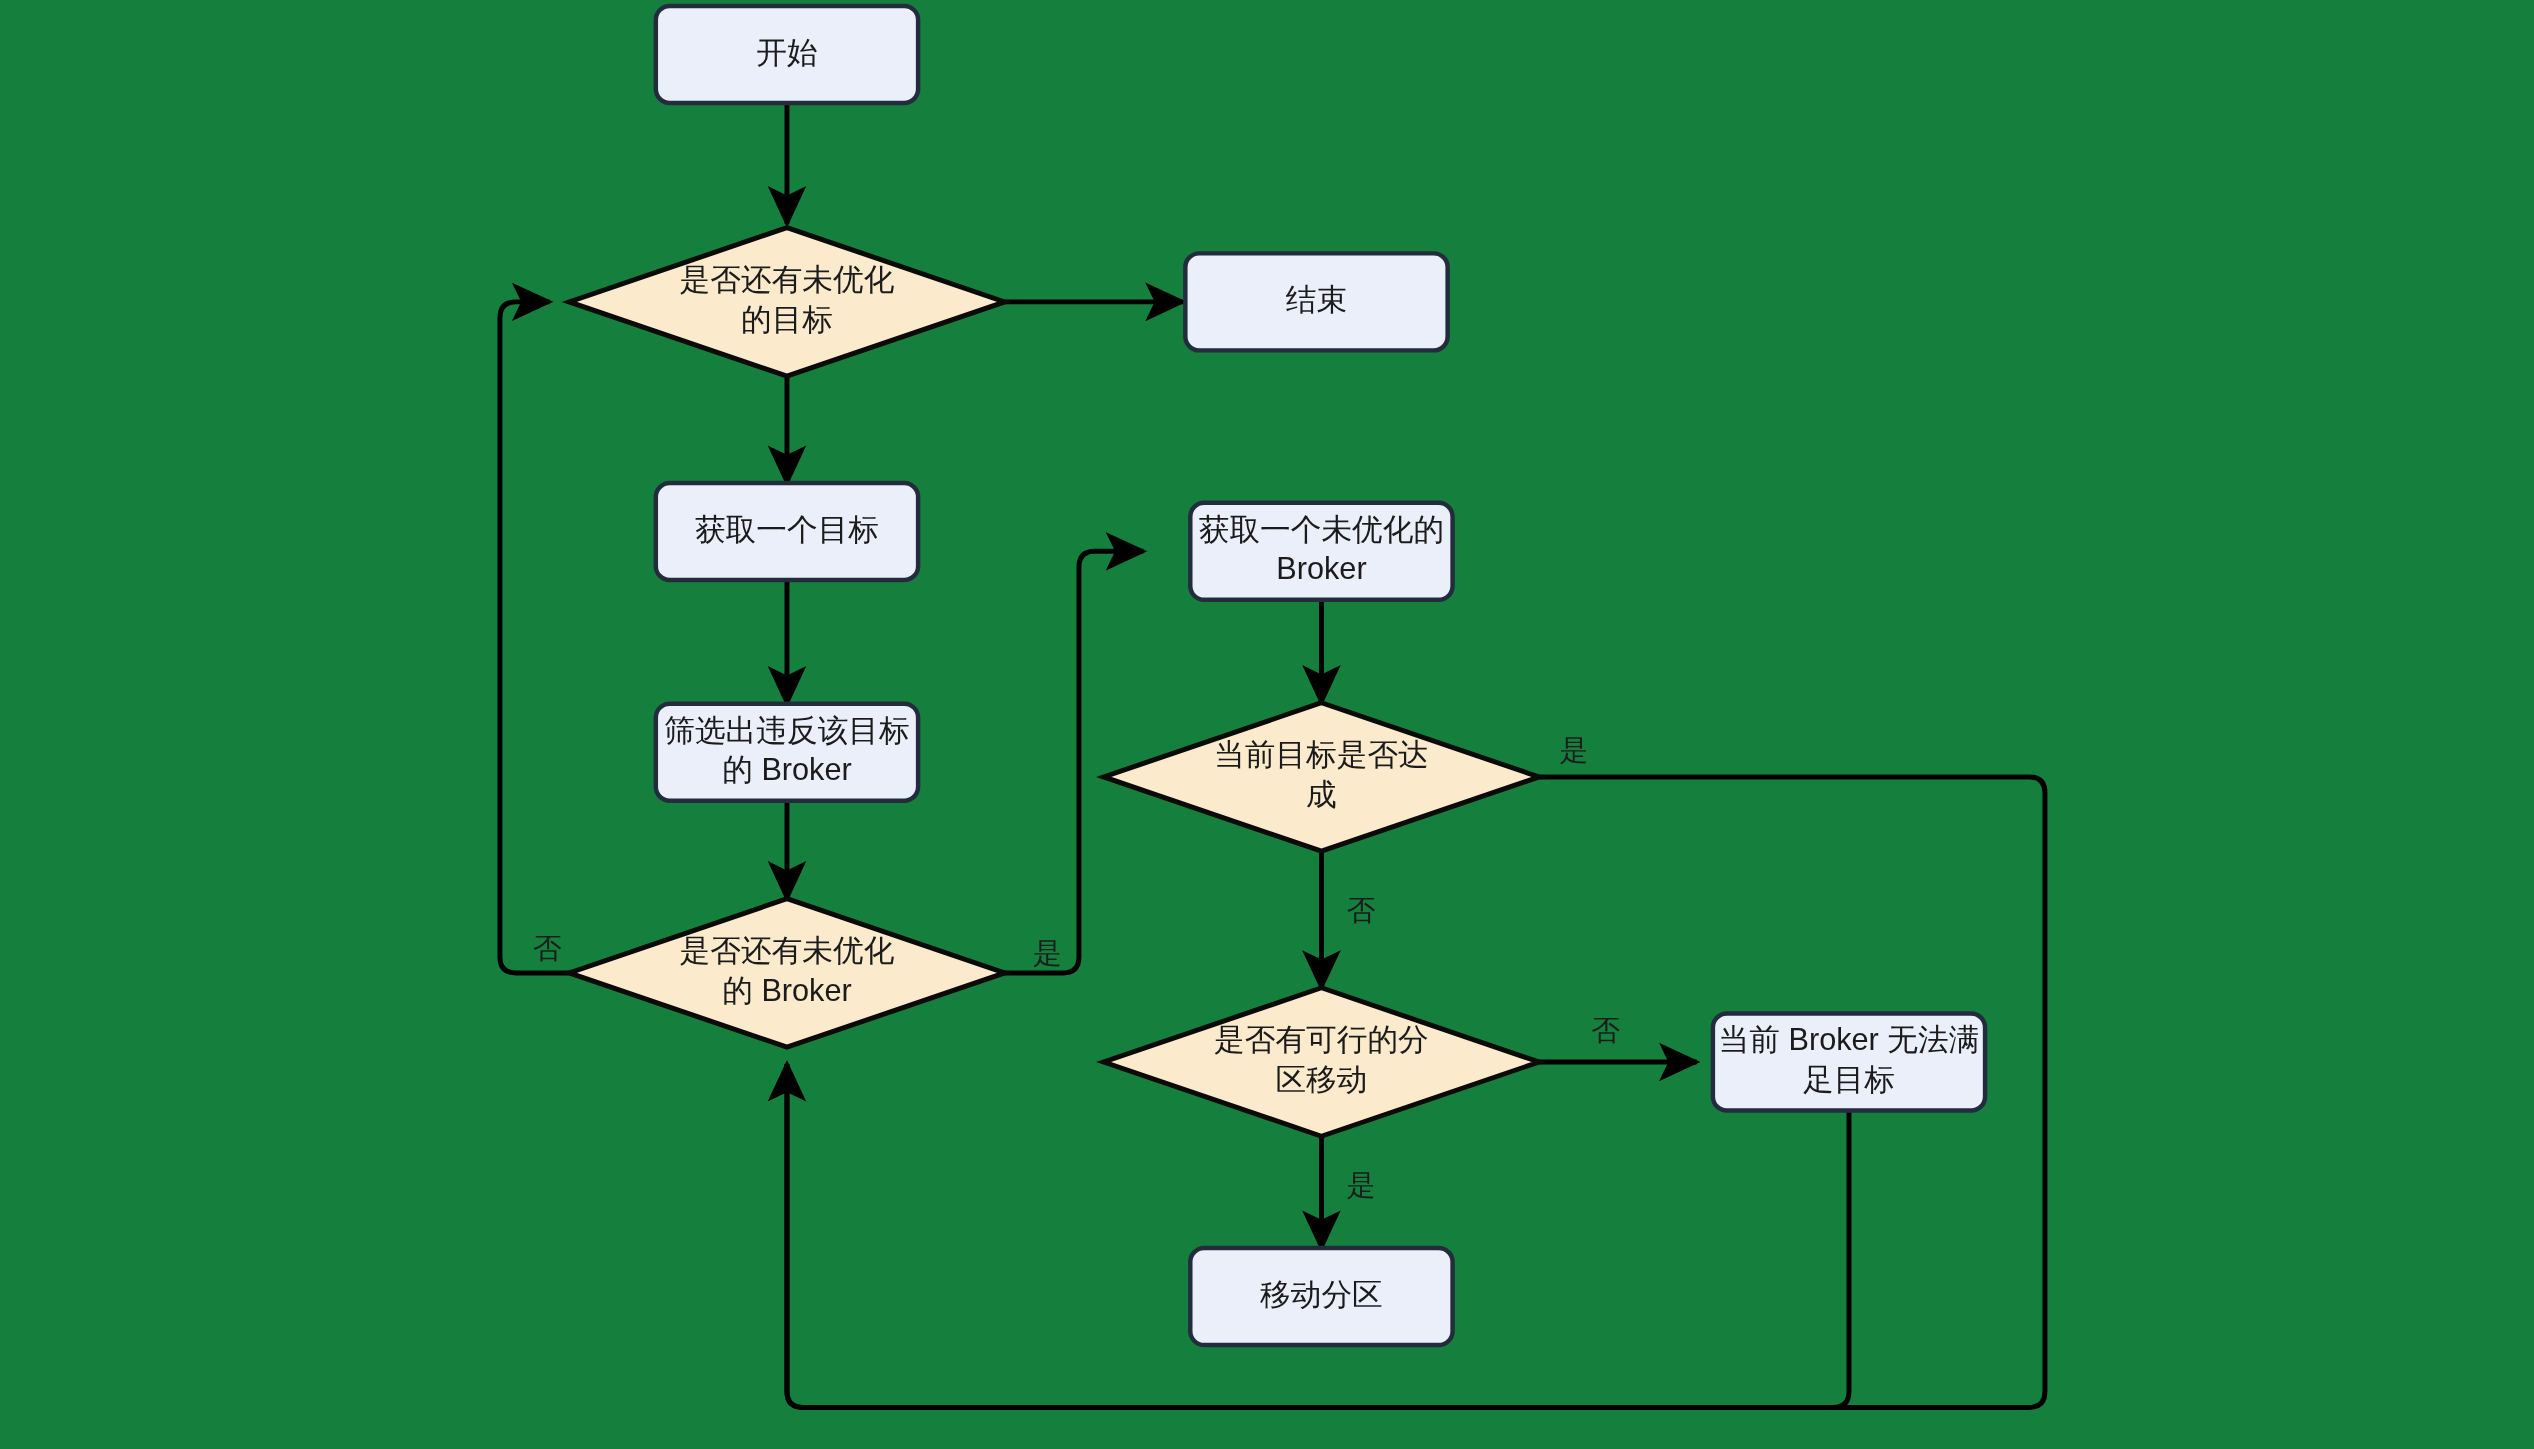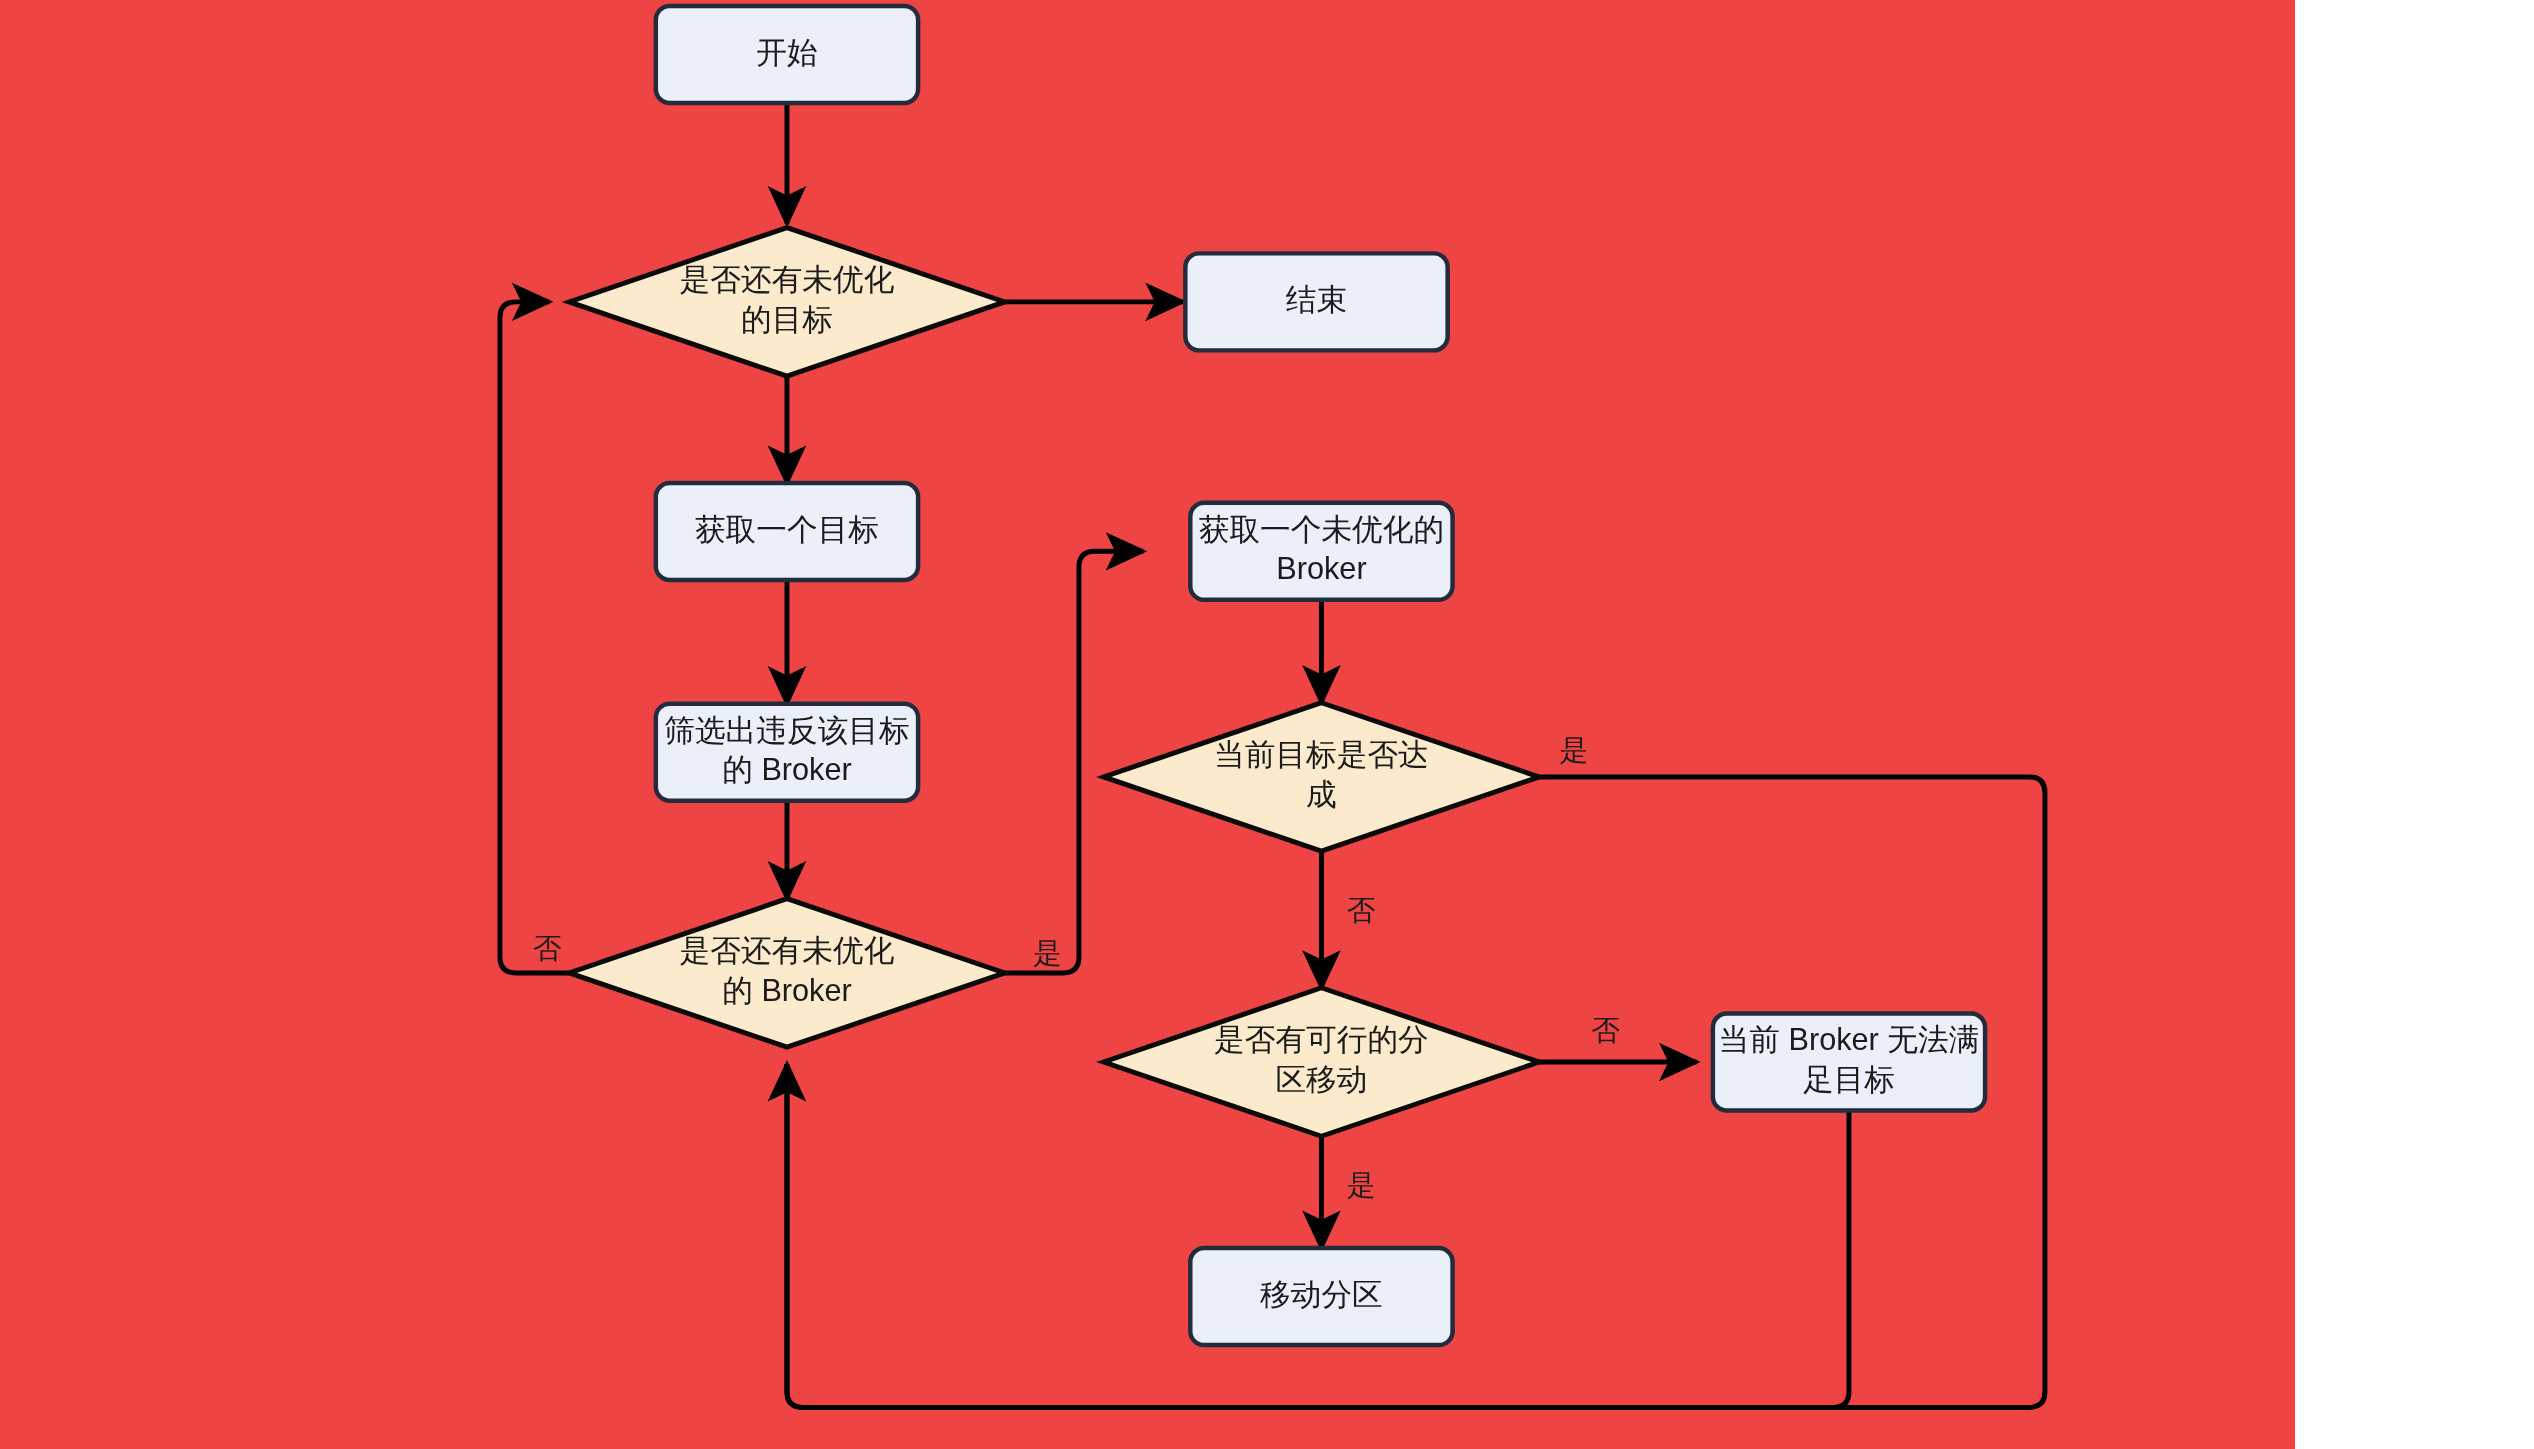--- a/index.html
+++ b/index.html
@@ -8,23 +8,23 @@
     background: #ffffff;
   }
   body {
     width: 2534px;
     height: 1449px;
     font-family: "Liberation Sans", "DejaVu Sans", sans-serif;
     overflow: hidden;
   }
   #flowchart-root {
     position: relative;
-    width: 2295px;
+    width: 2534px;
     height: 1449px;
-    background: #ef4444;
+    background: #15803d;
   }
   svg#flow-svg {
     display: block;
     width: 2534px;
     height: 1449px;
   }
   .node-shape-rect {
     fill: #eaeffa;
     stroke: #232c3d;
     stroke-width: 4.5;

